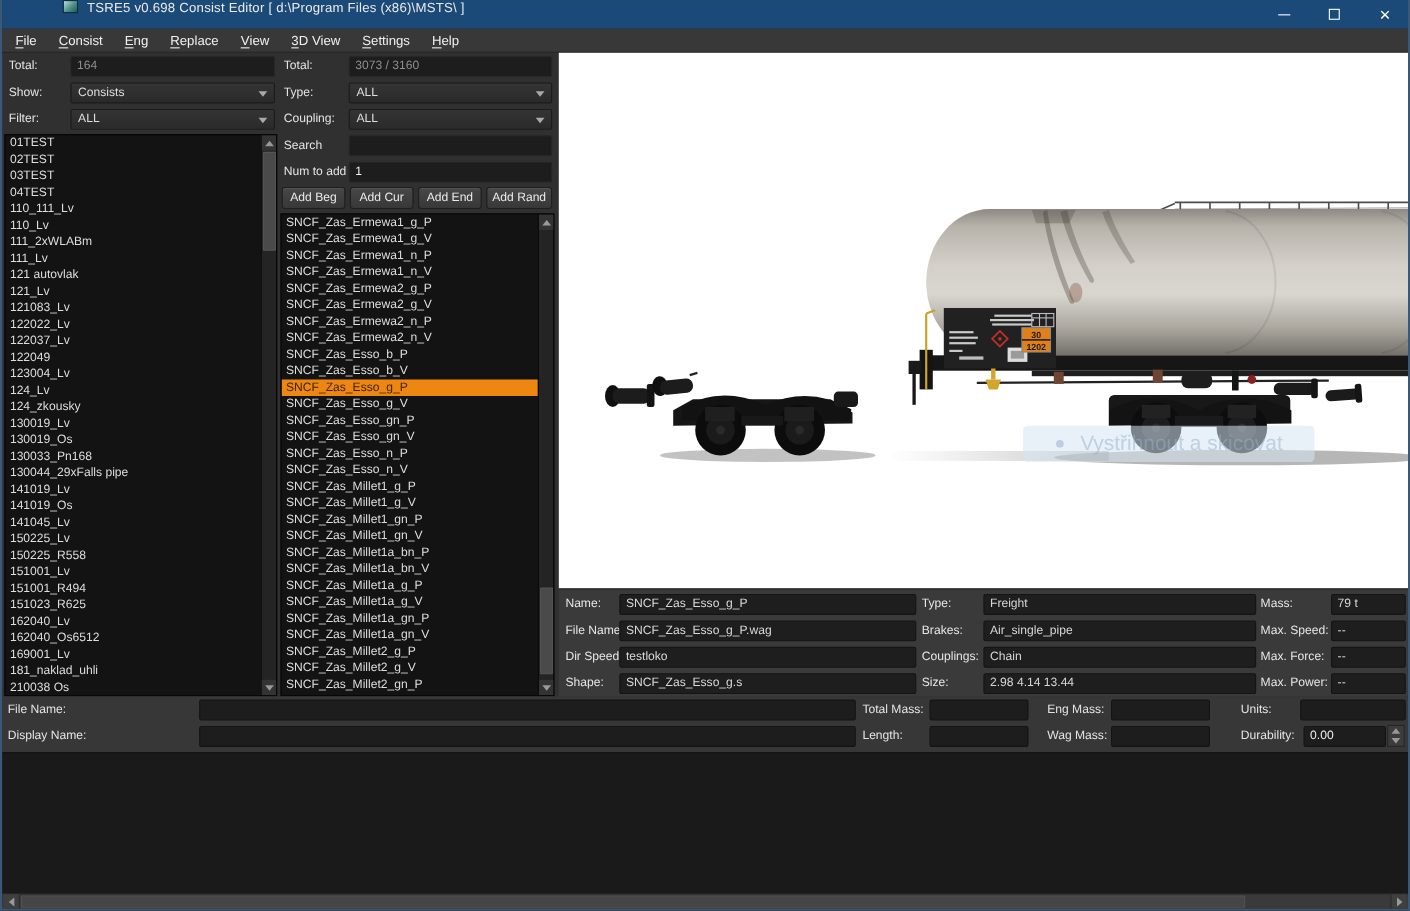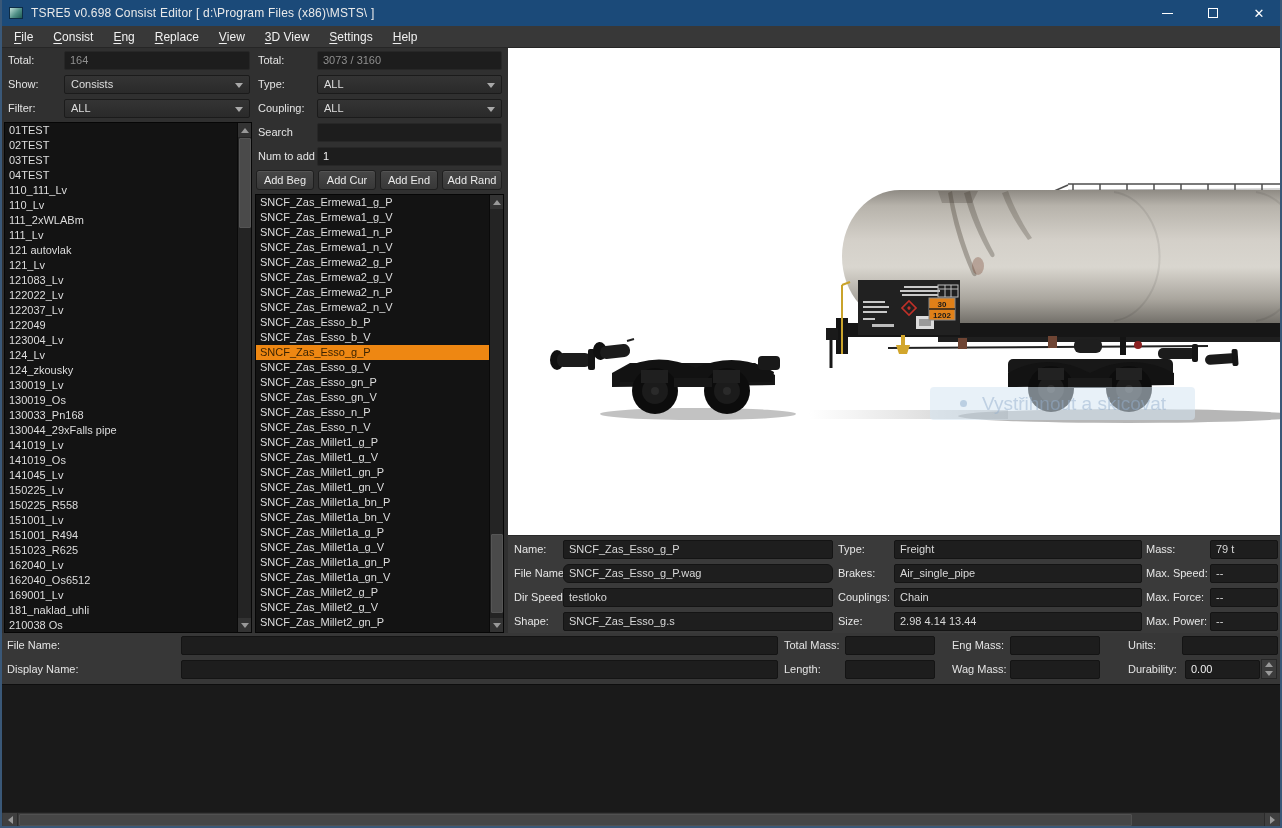--- a/index.html
+++ b/index.html
@@ -4,21 +4,21 @@
 <style>
   * { box-sizing: border-box; margin: 0; padding: 0; }
   html,body { background:#222; }
   body { font-family: "Liberation Sans", sans-serif; }
   #app {
     position: relative; width: 1282px; height: 828px; overflow: hidden;
     background: #303030;
     border-left: 2px solid #3a5878; border-right: 2px solid #3a5878; border-bottom: 2px solid #3a5878;
   }
   
-  .titlebar { position:absolute; left:-2px; top:0; width:1282px; height:26px; background:#1b4a79; display:flex; align-items:center; color:#eaeaea; }
+  .titlebar { position:absolute; left:-2px; top:0; width:1282px; height:26px; background:#1b4a79; display:flex; align-items:flex-start; color:#eaeaea;padding-left:48px; }
   .app-icon { width:14px; height:12px; margin:0 8px 0 9px; background:linear-gradient(135deg,#bfe0d8 0%,#4f8f86 55%,#1e5a52 100%); border:1px solid #0d2c46; }
   .titlebar-text { font-size:12px; letter-spacing:.2px; }
   .win-controls { margin-left:auto; display:flex; height:100%; }
   .win-btn { width:46px; height:100%; display:flex; align-items:center; justify-content:center; color:#fff; font-size:13px; }
   .maxi-glyph { width:10px; height:10px; border:1px solid #fff; display:inline-block; }
   .mini-glyph { width:11px; height:1px; background:#fff; display:inline-block; }
   
   .menubar { position:absolute; left:-2px; top:26px; width:1282px; height:22px; background:#383838; display:flex; align-items:center; padding-left:4px; border-bottom:1px solid #262626; }
   .menu-item { color:#f0f0f0; font-size:12px; padding:0 10px; height:100%; display:flex; align-items:center; }
   .menu-item u { text-underline-offset:2px; }
@@ -367,21 +367,21 @@
   <div class="details">
 
     <span class="lbl" style="left:6px; top:4px;">Name:</span>
     <div class="field" style="left:55px; top:4px; width:270px;">SNCF_Zas_Esso_g_P</div>
     <span class="lbl" style="left:330px; top:4px;">Type:</span>
     <div class="field" style="left:386px; top:4px; width:248px;">Freight</div>
     <span class="lbl" style="left:638px; top:4px;">Mass:</span>
     <div class="field" style="left:702px; top:4px; width:68px;">79 t</div>
 
     <span class="lbl" style="left:6px; top:28px;">File Name:</span>
-    <div class="field" style="left:55px; top:28px; width:270px;border-radius:6px;">SNCF_Zas_Esso_g_P.wag</div>
+    <div class="field" style="left:55px; top:28px; width:270px;">SNCF_Zas_Esso_g_P.wag</div>
     <span class="lbl" style="left:330px; top:28px;">Brakes:</span>
     <div class="field" style="left:386px; top:28px; width:248px;">Air_single_pipe</div>
     <span class="lbl" style="left:638px; top:28px;">Max. Speed:</span>
     <div class="field" style="left:702px; top:28px; width:68px;">--</div>
 
     <span class="lbl" style="left:6px; top:52px;">Dir Speed:</span>
     <div class="field" style="left:55px; top:52px; width:270px;">testloko</div>
     <span class="lbl" style="left:330px; top:52px;">Couplings:</span>
     <div class="field" style="left:386px; top:52px; width:248px;">Chain</div>
     <span class="lbl" style="left:638px; top:52px;">Max. Force:</span>

